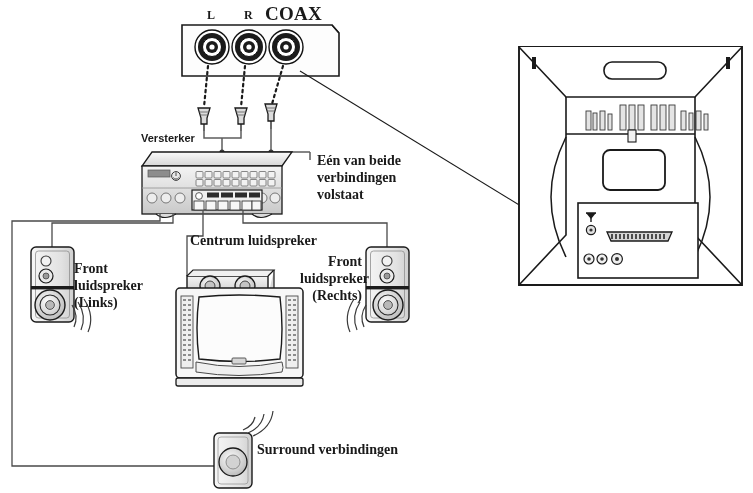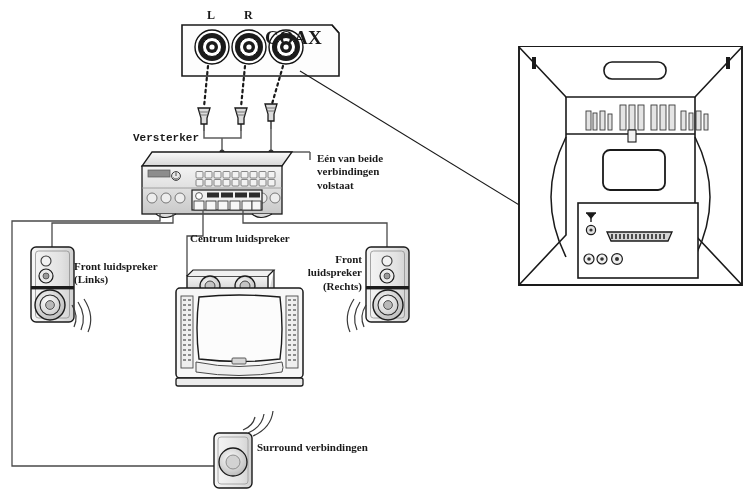--- a/index.html
+++ b/index.html
@@ -3,24 +3,24 @@
 <meta charset="utf-8">
 <style>
   html,body{margin:0;padding:0;background:#ffffff;}
   body{
     font-family:"Liberation Serif", serif;
     width:753px;height:493px;overflow:hidden;position:relative;
   }
   #stage{position:relative;width:753px;height:493px;background:#fff;}
   svg#diagram{position:absolute;left:0;top:0;width:753px;height:493px;}
   .lbl{position:absolute;color:#1a1a1a;font-weight:bold;line-height:1.22;white-space:pre-line;}
-  .lbl-coax{font-family:"Liberation Serif",serif;font-size:19px;letter-spacing:.3px;margin-top:24px;}
+  .lbl-coax{font-family:"Liberation Serif",serif;font-size:19px;letter-spacing:.3px;}
   .lbl-lr{font-family:"Liberation Serif",serif;font-size:12px;font-weight:bold;}
-  .lbl-sm{font-family:"Liberation Serif",serif;font-size:11px;}
-  .lbl-md{font-family:Liberation Mono, monospace;font-size:11px;}
+  .lbl-sm{font-family:"Liberation Serif",serif;font-size:14px;}
+  .lbl-md{font-family:Liberation Sans, sans-serif;font-size:11px;margin-left:8px;}
   .lbl-r{text-align:right;}
 </style>
 </head>
 <body>
 
 <div id="stage">
 
   <svg id="diagram" viewBox="0 0 753 493">
     <defs>
       <linearGradient id="gMetal" x1="0" y1="0" x2="0" y2="1">

